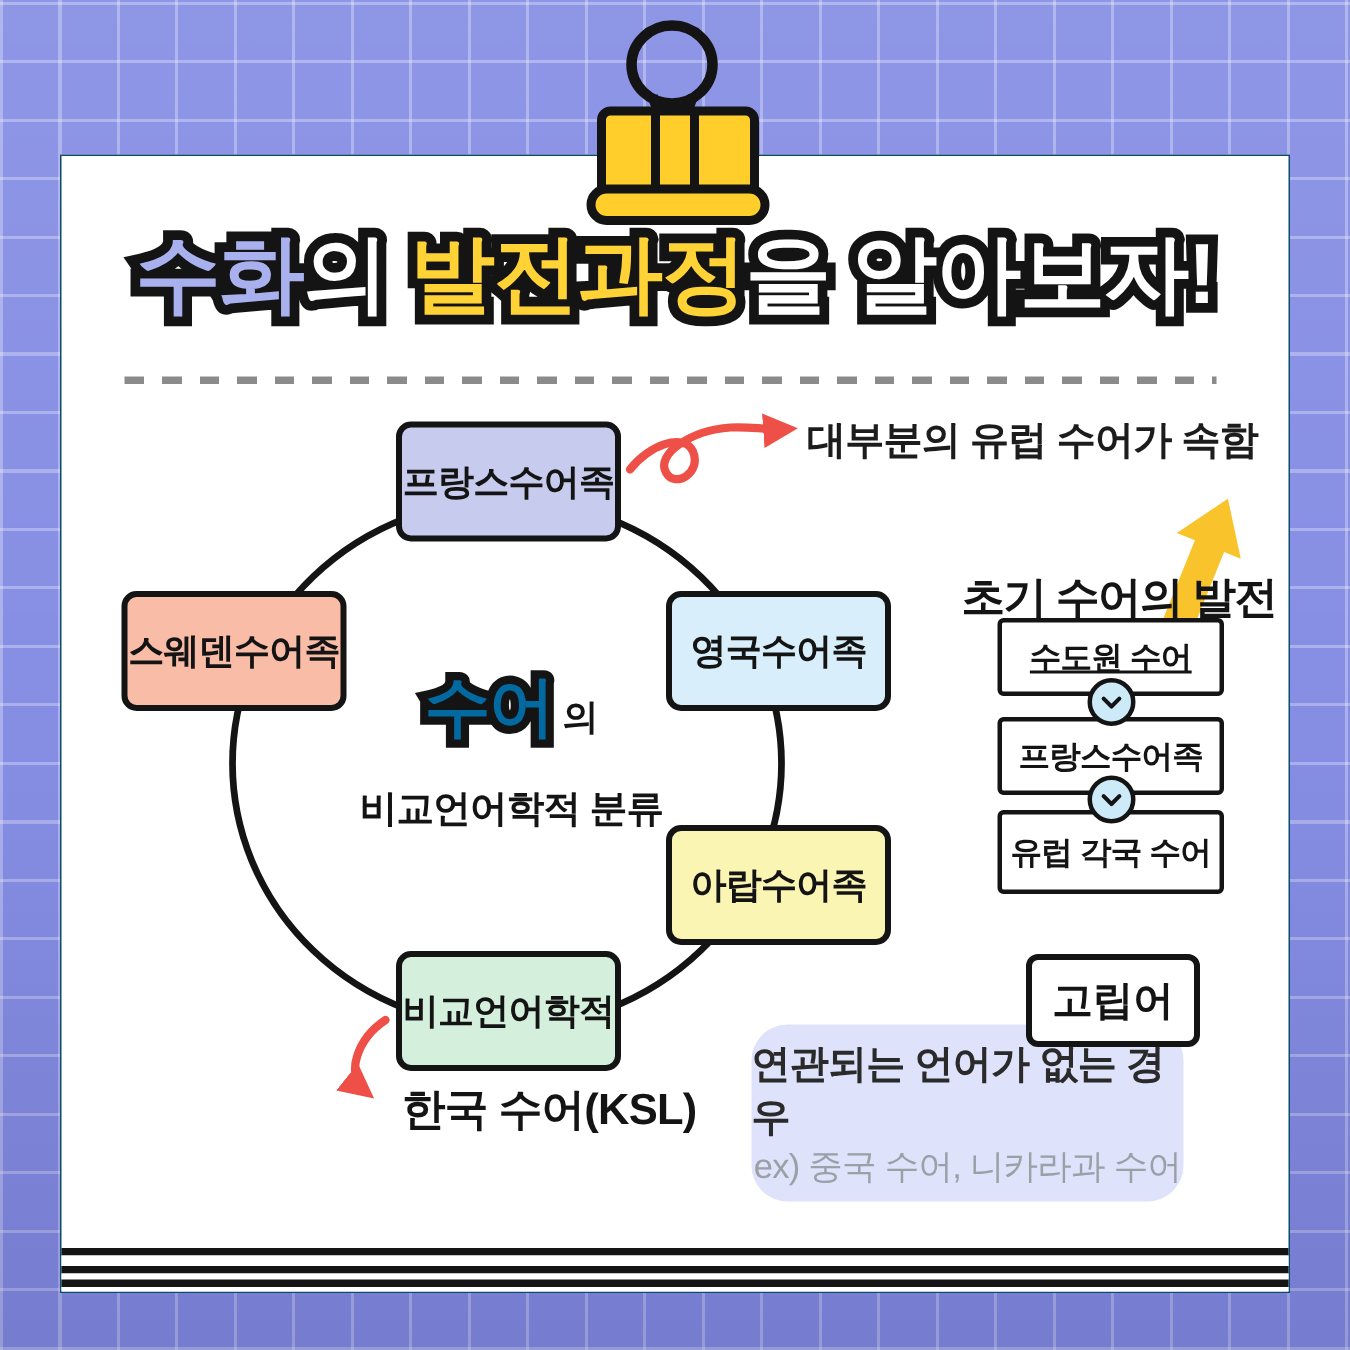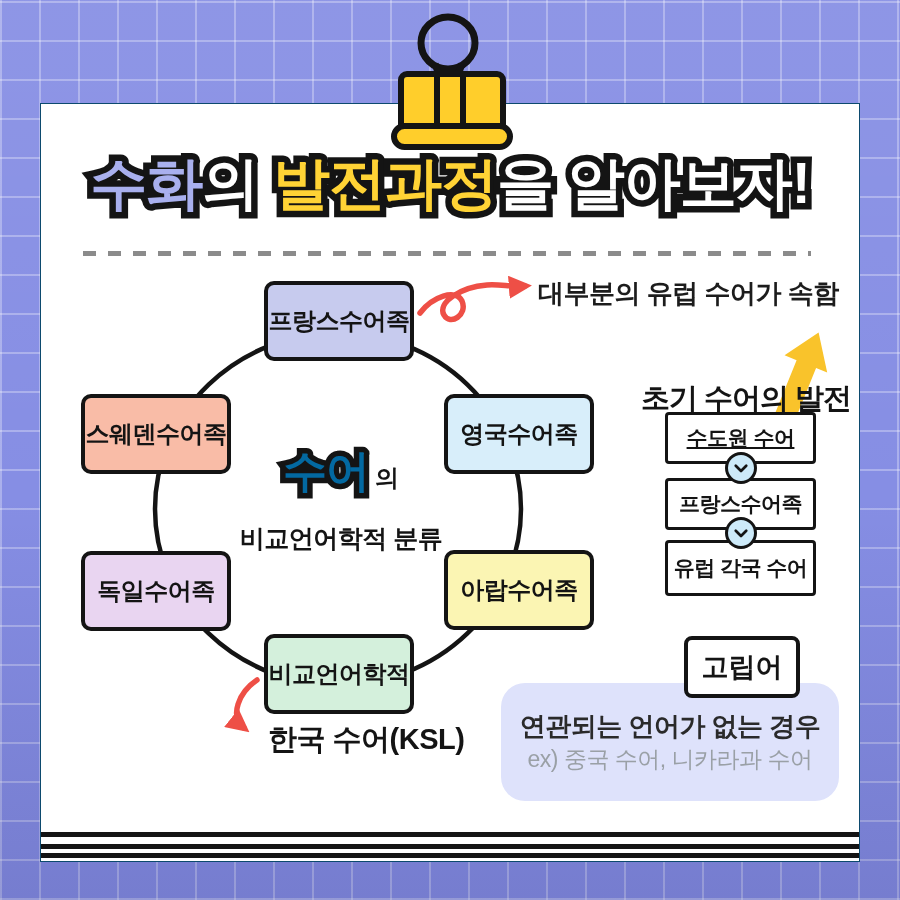--- a/index.html
+++ b/index.html
@@ -86,21 +86,21 @@
   .chev1{top:348px;} .chev2{top:413px;}
   .chev svg{width:18px;height:18px;display:block;}
 
   .isolated-box{
     position:absolute;left:643px;top:532px;width:116px;height:62px;box-sizing:border-box;
     border:4px solid #141414;border-radius:8px;background:#ffffff;
     display:flex;align-items:center;justify-content:center;
     font-size:27px;font-weight:800;color:#141414;z-index:2;
   }
   .isolated-panel{
-    position:absolute;left:460px;top:579px;width:338px;height:118px;box-sizing:border-box;
+    position:absolute;left:460px;top:579px;width:288px;height:118px;box-sizing:border-box;
     background:#dee2fb;border-radius:24px;z-index:1;
     display:flex;flex-direction:column;align-items:center;justify-content:center;gap:0;
   }
   .panel-line1{font-size:26px;font-weight:600;color:#2a2a2a;letter-spacing:-0.5px;}
   .panel-line2{font-size:23px;font-weight:500;color:#9aa0a6;letter-spacing:-0.5px;}
 
   
   .footer{position:absolute;left:0;right:0;bottom:0;z-index:4;}
   .footer .b{background:#141414;height:5px;}
   .footer .w{background:#ffffff;}
@@ -129,21 +129,20 @@
       </defs>
       <ellipse cx="297" cy="405" rx="183" ry="176" fill="none" stroke="#141414" stroke-width="4.5"></ellipse>
       <path d="M379,209 C391,193 415,184 421,197 C427,211 409,222 403,211 C396,199 419,183 446,181 C459,180 470,183 484,182" fill="none" stroke="#ee4f46" stroke-width="5.5" stroke-linecap="round" marker-end="url(#redhead)"></path>
       <path d="M216,576 C198,588 188,612 203,624" fill="none" stroke="#ee4f46" stroke-width="5.5" stroke-linecap="round" marker-end="url(#redhead)"></path>
       <polygon points="760,225 737,259 750,259 750,315 771,315 771,259 783,259" fill="#f9c32b" transform="rotate(22 760 272)"></polygon>
     </svg>
 
     <div class="node node-france">프랑스수어족</div>
     <div class="node node-sweden">스웨덴수어족</div>
     <div class="node node-uk">영국수어족</div>
-    <div class="node node-germany">독일수어족</div>
     <div class="node node-arab">아랍수어족</div>
     <div class="node node-japan">비교언어학적</div>
 
     <div class="center-label">
       <div>
         <span class="outlined center-main" data-text="수어">수어</span><span class="center-particle">의</span>
       </div>
       <div class="center-sub">비교언어학적 분류</div>
     </div>
 

